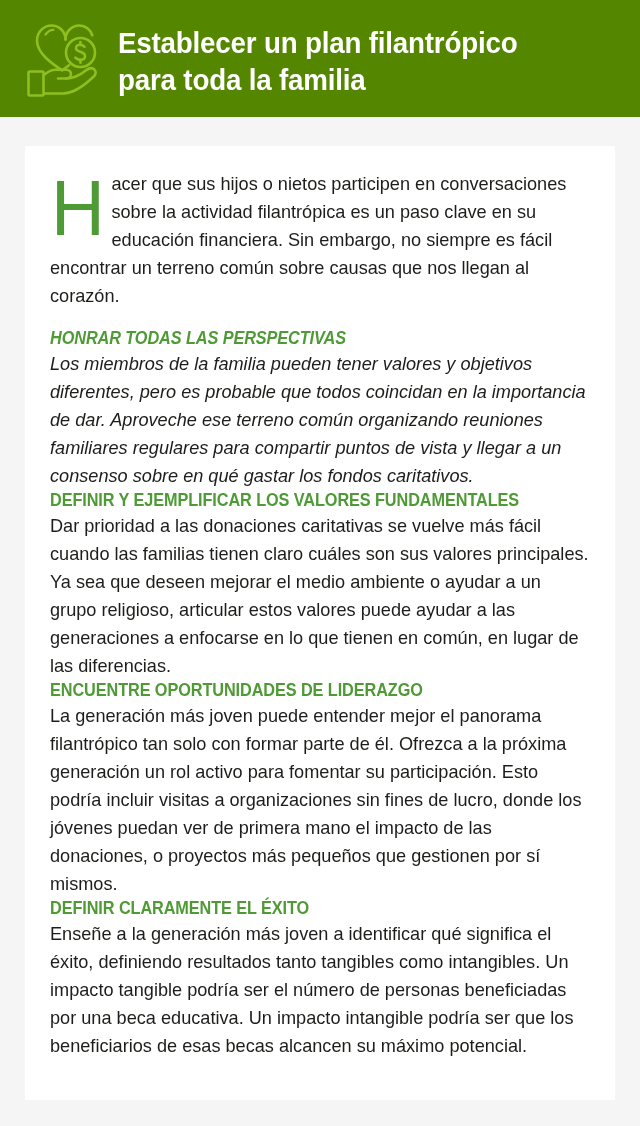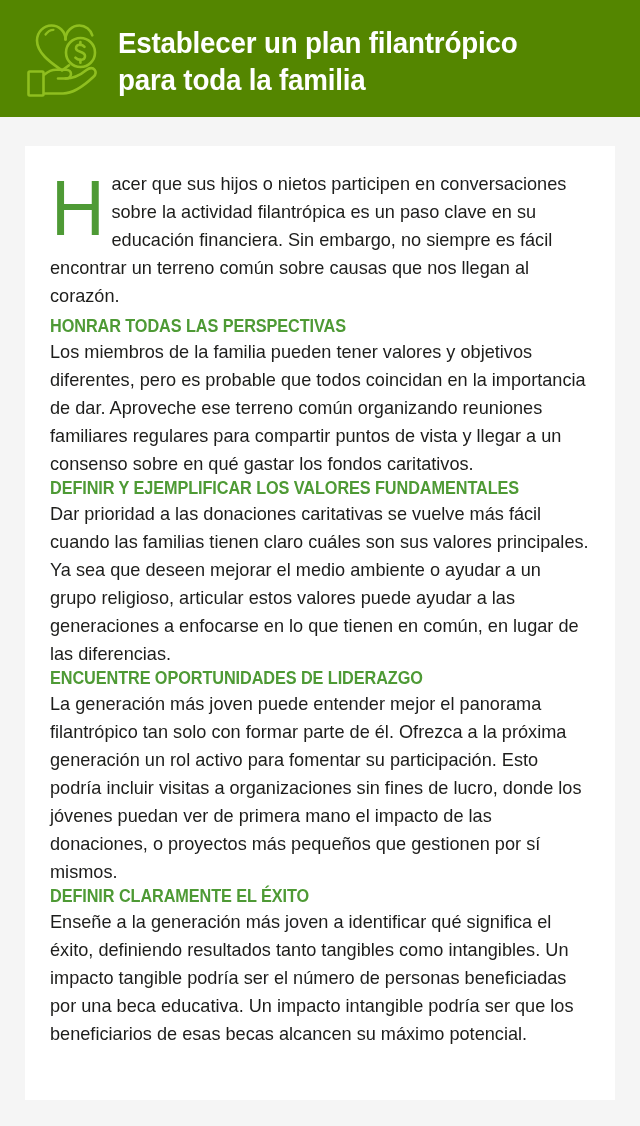--- a/index.html
+++ b/index.html
@@ -78,21 +78,22 @@
     font-size: 78px;
     line-height: 62px;
     font-weight: normal;
     padding: 7px 7px 0 1px;
     font-family: "Liberation Sans", sans-serif;
   }
 
   .section {
   }
   .section-first {
-    margin-top: 6px;
+    margin-top: 18px;
+    font-style: italic;
   }
   .section-heading {
     color: #4e9a35;
     font-size: 17.5px;
     font-weight: bold;
     letter-spacing: -0.1px;
     margin: 0 0 1px 0;
     font-family: "Liberation Sans", sans-serif;
     transform: scaleX(0.93);
     transform-origin: left center;

